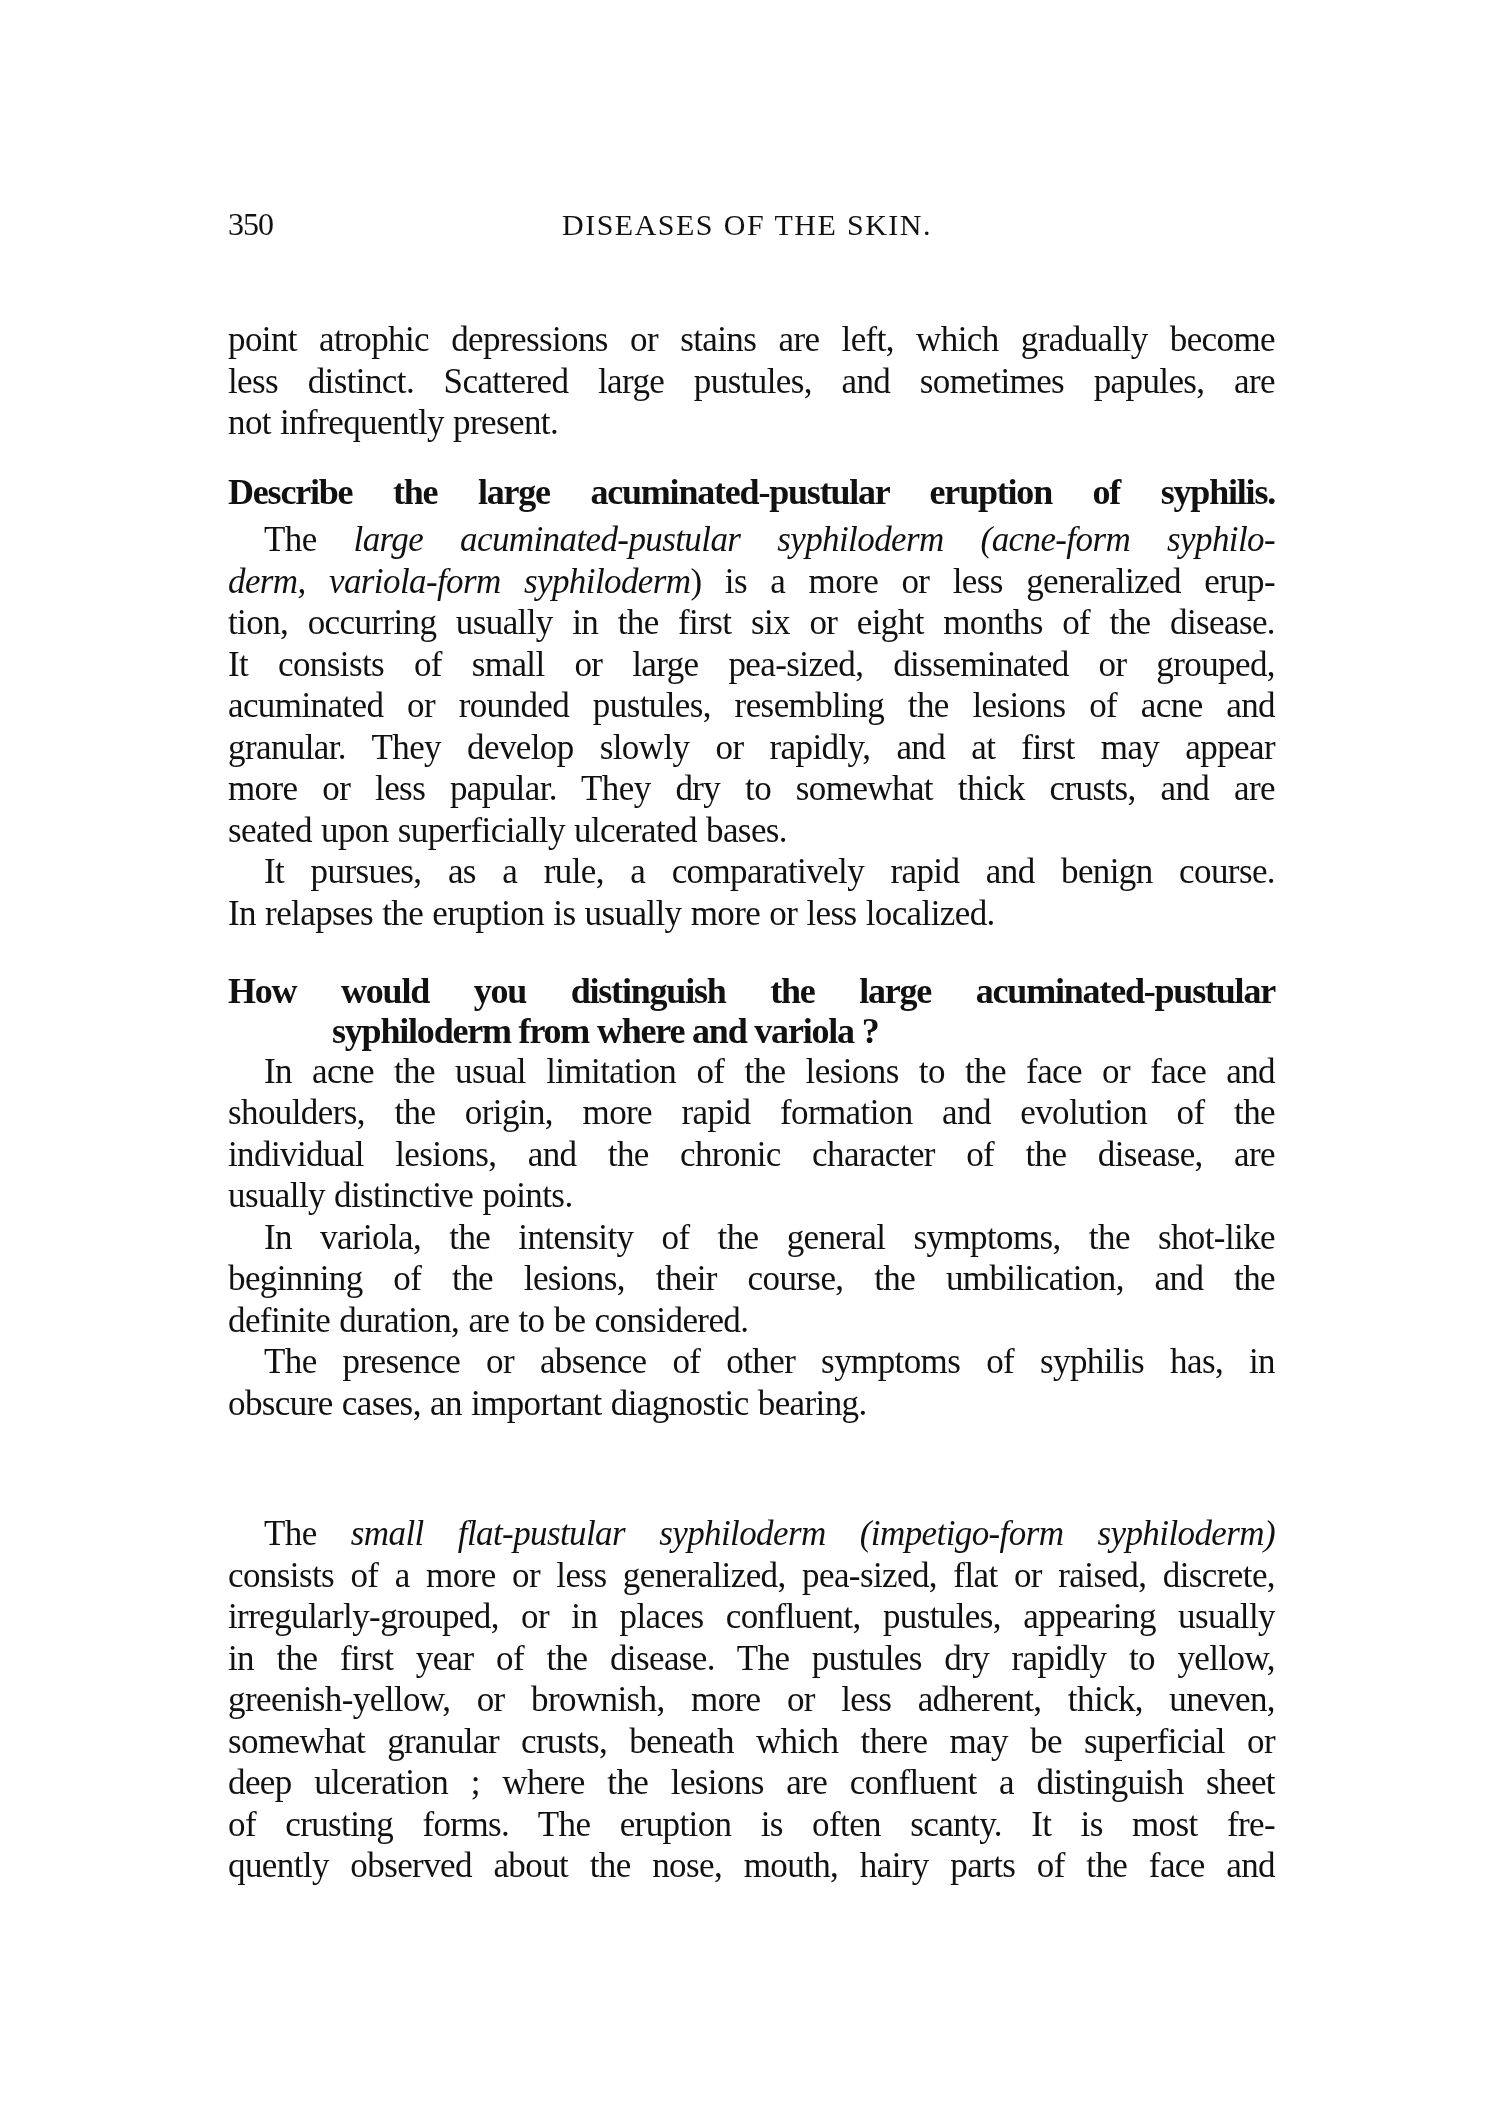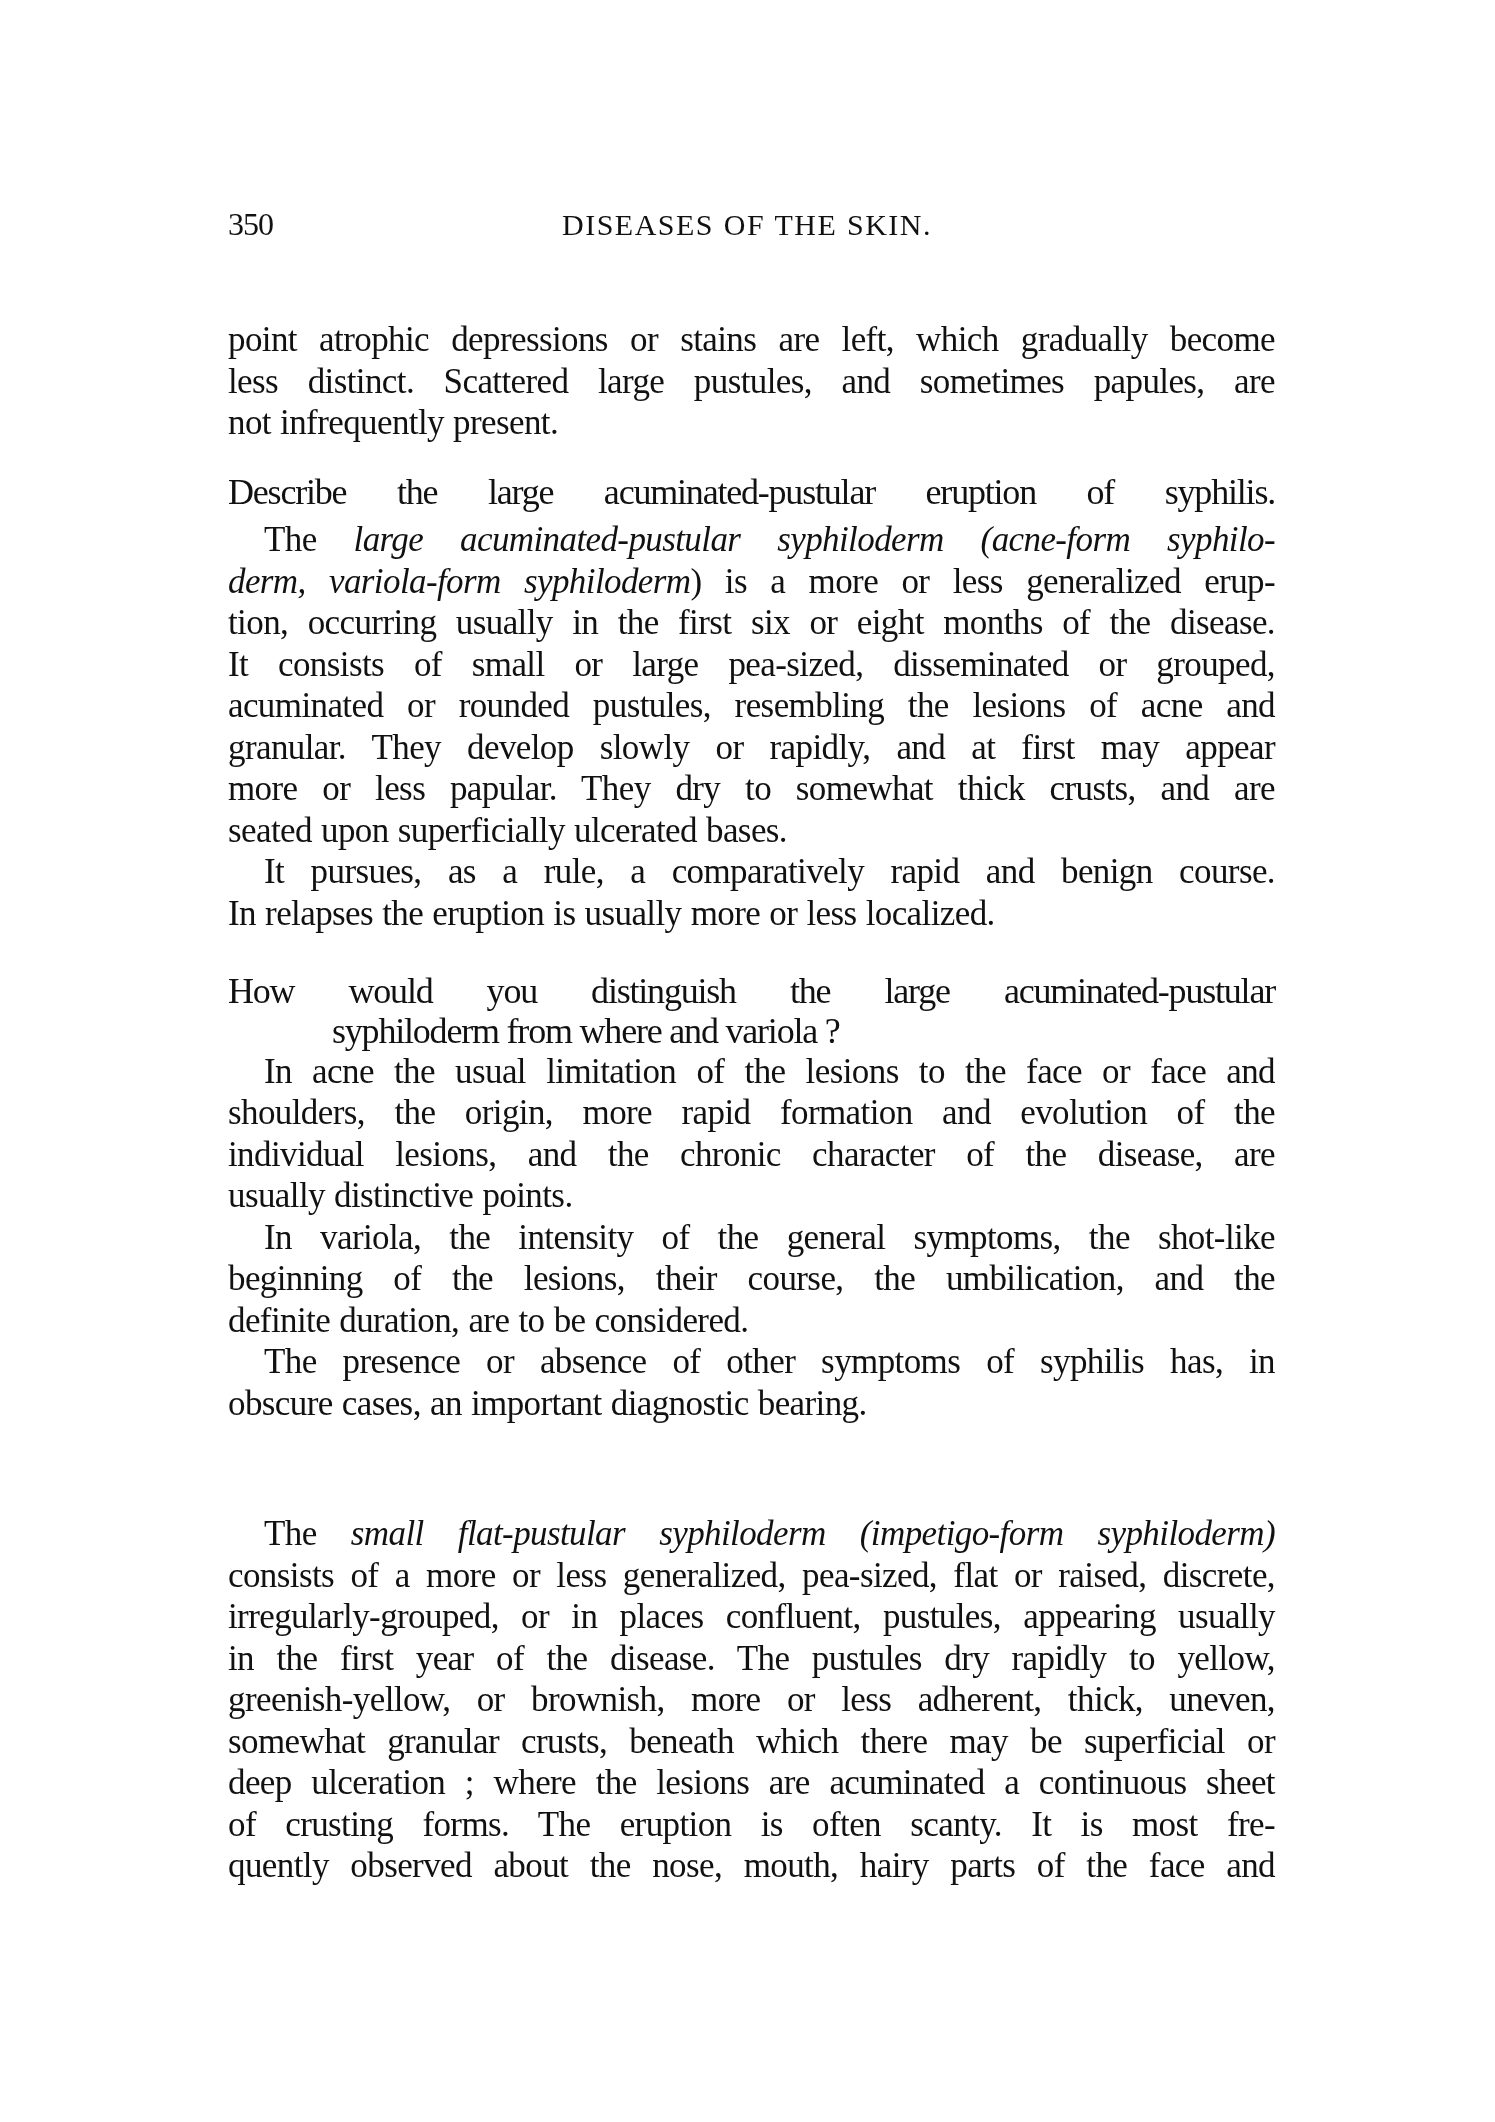--- a/index.html
+++ b/index.html
@@ -66,21 +66,21 @@
     text-align: justify;
     text-align-last: justify;
   }
   .q {
     position: absolute;
     left: 228px;
     width: 1047px;
     height: 46px;
     line-height: 46px;
     font-size: 36px;
-    font-weight: normal;
+    font-weight: bold;
     white-space: nowrap;
     letter-spacing: -1.2px;
   }
   .q.justify { text-align: justify; text-align-last: justify; }
   .q.hang { left: 332px; width: 943px; }
 </style>
 </head>
 <body>
 
 <div class="page">
@@ -127,17 +127,17 @@
 
 
   <div class="line indent" style="top:1512px">
     <span>The </span><span class="it">small flat-pustular syphiloderm (impetigo-form syphiloderm)</span>
   </div>
   <div class="line" style="top:1554px">consists of a more or less generalized, pea-sized, flat or raised, discrete,</div>
   <div class="line" style="top:1595px">irregularly-grouped, or in places confluent, pustules, appearing usually</div>
   <div class="line" style="top:1637px">in the first year of the disease.   The pustules dry rapidly to yellow,</div>
   <div class="line" style="top:1678px">greenish-yellow, or brownish, more or less adherent, thick, uneven,</div>
   <div class="line" style="top:1720px">somewhat granular crusts, beneath which there may be superficial or</div>
-  <div class="line" style="top:1761px">deep ulceration ; where the lesions are acuminated a continuous sheet</div>
+  <div class="line" style="top:1761px">deep ulceration ; where the lesions are confluent a distinguish sheet</div>
   <div class="line" style="top:1803px">of crusting forms.   The eruption is often scanty.   It is most fre-</div>
   <div class="line" style="top:1844px">quently observed about the nose, mouth, hairy parts of the face and</div>
 
 </div>
 
 </body></html>

